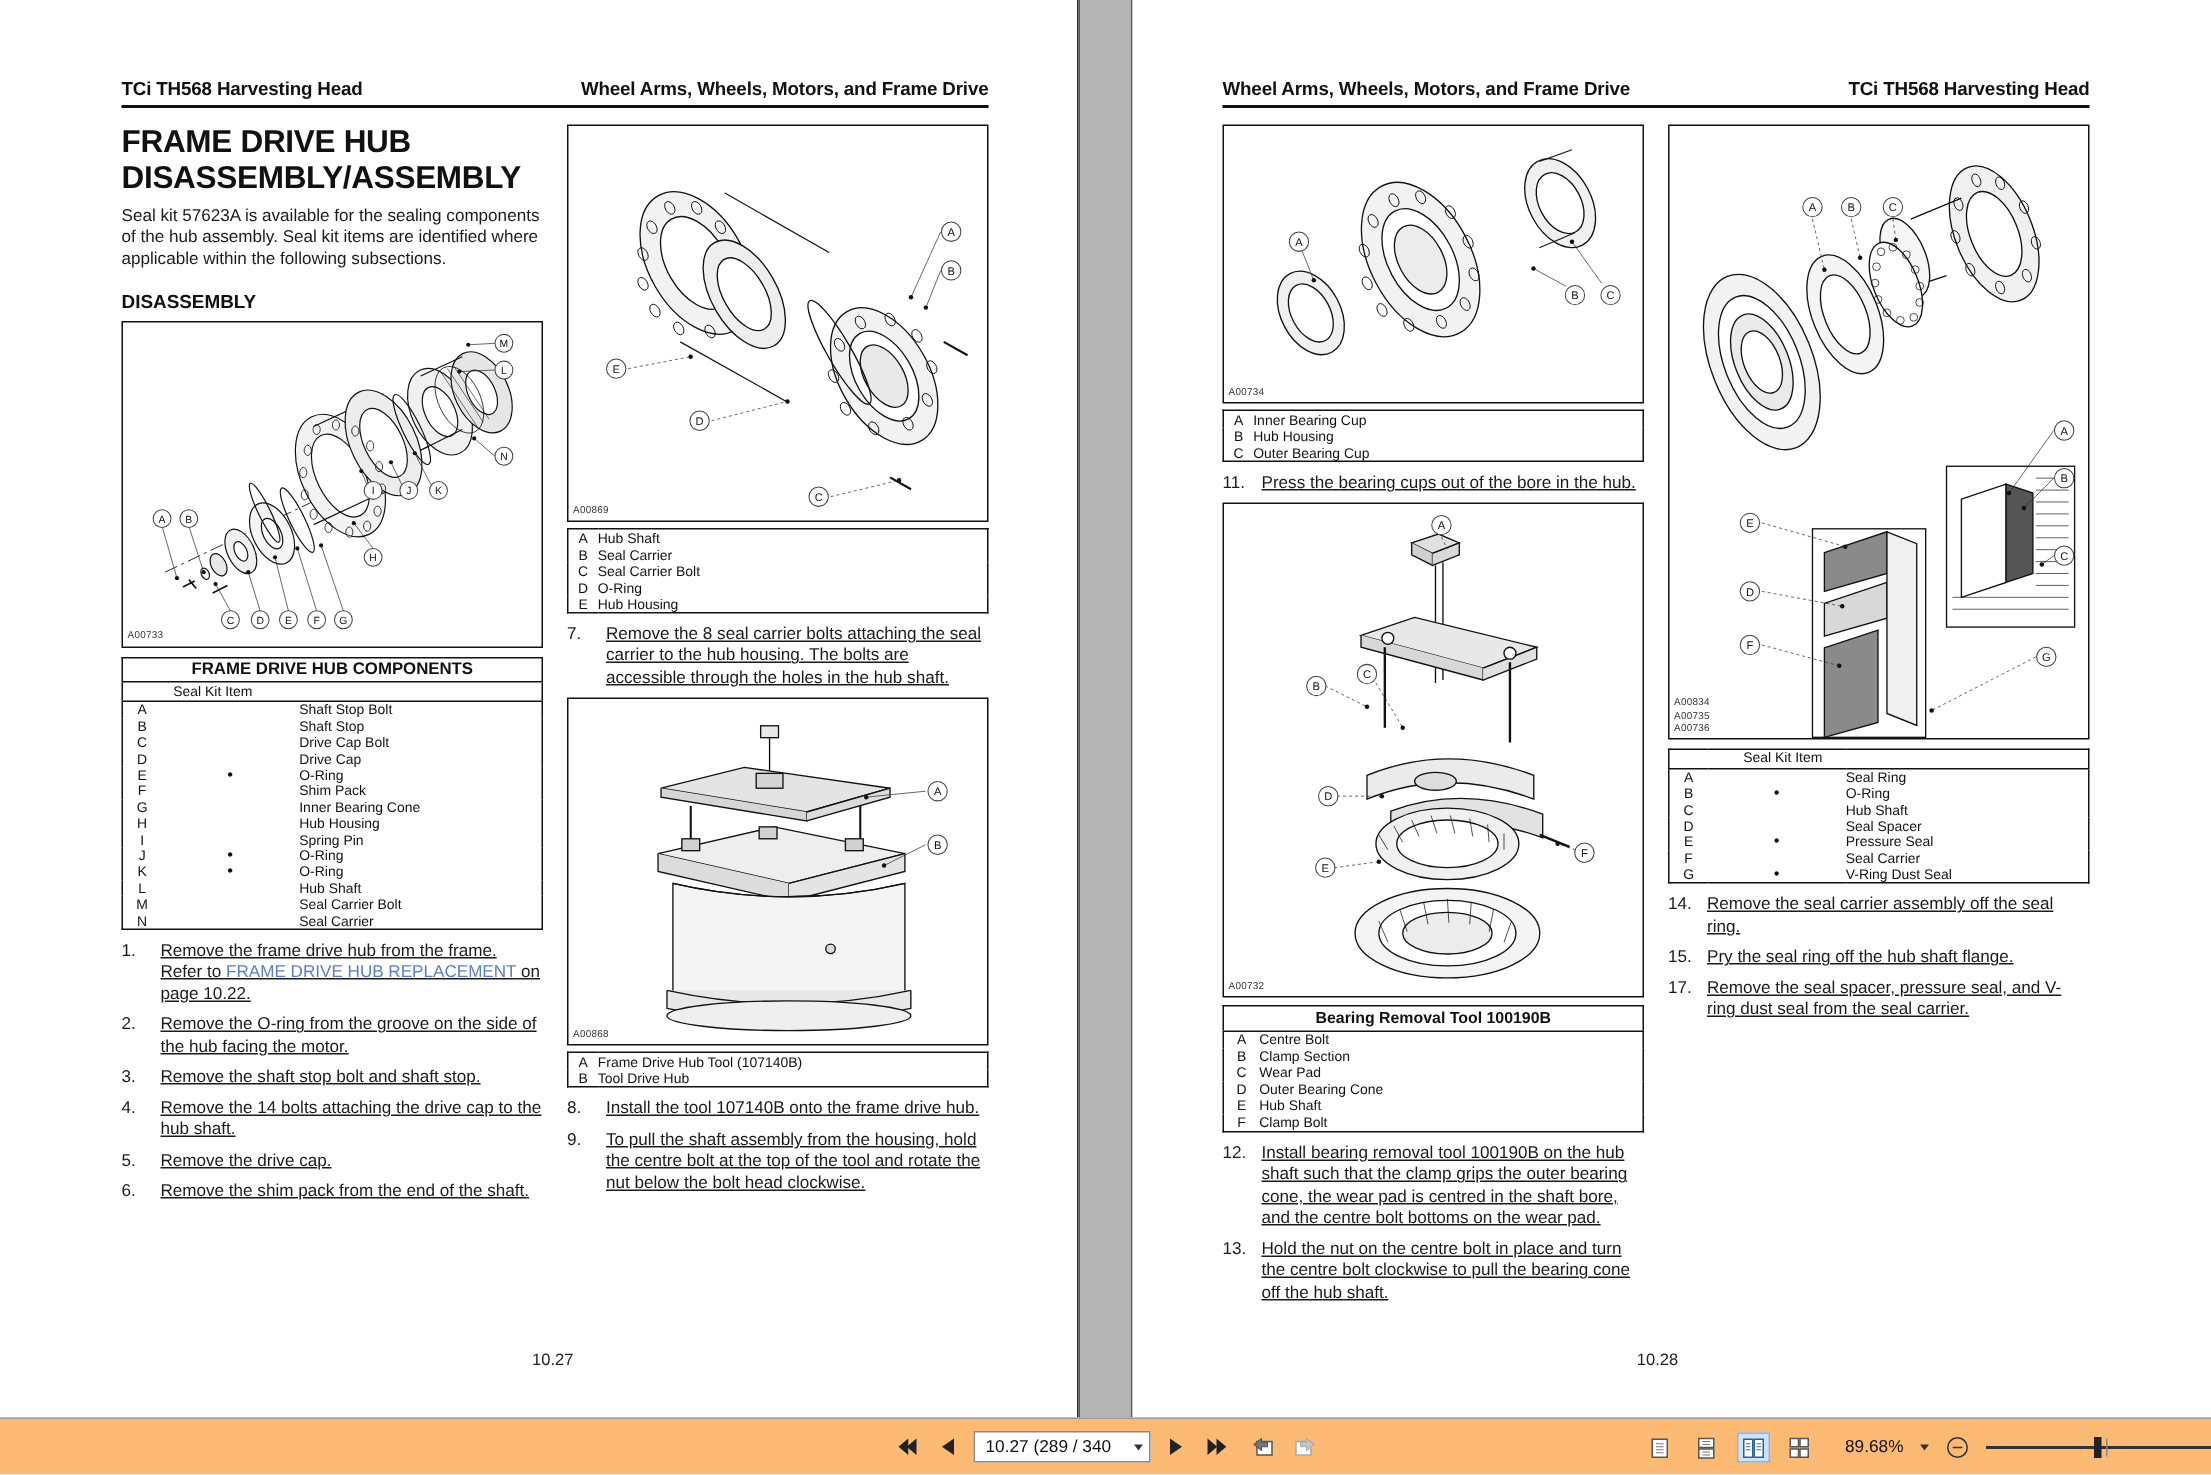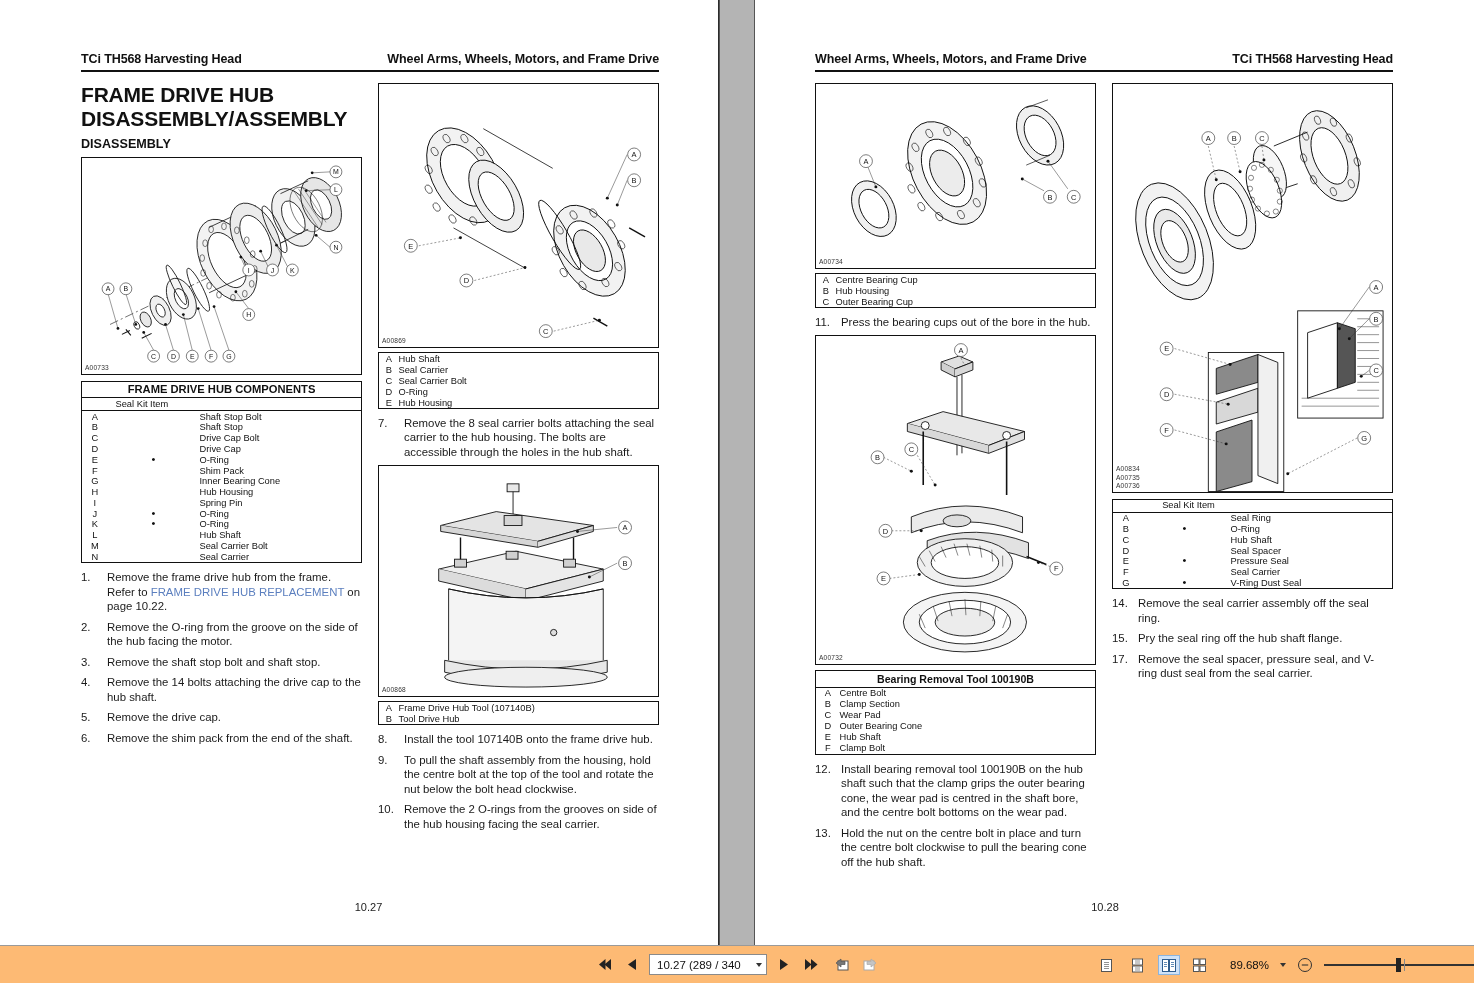--- a/index.html
+++ b/index.html
@@ -130,21 +130,21 @@
   .tool-key { width: 24px; text-align: center; }
   .tool-name { padding-left: 4px; }
 
   
   ol.steps { list-style: none; margin: 7px 0 0 0; padding: 0; }
   ol.steps li {
     display: flex; font-size: 11.4px; line-height: 1.27;
     color: #1a1a1a; margin-bottom: 6px;
   }
   ol.steps li .num { width: 26px; flex: none; }
-  ol.steps li .txt { flex: 1; }
+  ol.steps li .txt { flex: 1; text-decoration: underline; }
   a.xref { color: #5b7fbf; text-decoration: none; }
 
   .step-single { margin-top: 7px; }
 
   
   .page-folio {
     position: absolute; left: 0; right: 0; bottom: 32px;
     text-align: center; font-size: 11px; color: #222;
   }
 
@@ -218,20 +218,21 @@
 
         <div class="running-head">
           <span class="rh-item">TCi TH568 Harvesting Head</span>
           <span class="rh-item">Wheel Arms, Wheels, Motors, and Frame Drive</span>
         </div>
 
         <div class="cols">
 
           <div class="col">
             <h1 class="section-title">FRAME DRIVE HUB DISASSEMBLY/ASSEMBLY</h1>
+            <p class="intro">Seal kit 57623A is available for the sealing components of the hub assembly. Seal kit items are identified where applicable within the following subsections.</p>
             <h2 class="sub-title">DISASSEMBLY</h2>
 
             <div class="figure" style="height:218px;">
               <svg class="fig-art" viewBox="0 0 281 218">
                 <g stroke="#111" fill="none" stroke-width="0.8">
 
                   <line x1="28" y1="168" x2="250" y2="62" stroke-dasharray="9,3,2,3" stroke-width="0.6"></line>
 
                   <ellipse cx="146" cy="103" rx="26" ry="44" transform="rotate(-26 146 103)" fill="#f3f3f3"></ellipse>
                   <ellipse cx="146" cy="103" rx="16" ry="30" transform="rotate(-26 146 103)" fill="#fff"></ellipse>
@@ -649,24 +650,20 @@
 
             <ol class="steps">
                 <li>
                   <span class="num">8.</span>
                   <span class="txt">Install the tool 107140B onto the frame drive hub.</span>
                 </li>
                 <li>
                   <span class="num">9.</span>
                   <span class="txt">To pull the shaft assembly from the housing, hold the centre bolt at the top of the tool and rotate the nut below the bolt head clockwise.</span>
                 </li>
-                <li>
-                  <span class="num">10.</span>
-                  <span class="txt">Remove the 2 O-rings from the grooves on side of the hub housing facing the seal carrier.</span>
-                </li>
               </ol>
           </div>
         </div>
       </div>
       <div class="page-folio">10.27</div>
     </div>
 
     <div class="gutter"></div>
 
     <div class="page right">
@@ -733,21 +730,21 @@
               </svg>
               <div class="fig-id">
                 <div>A00734</div>
               </div>
             </div>
 
             <table class="legend">
               <tbody>
                   <tr>
                     <td class="lg-key">A</td>
-                    <td class="lg-val">Centre Bearing Cup</td>
+                    <td class="lg-val">Inner Bearing Cup</td>
                   </tr>
                   <tr>
                     <td class="lg-key">B</td>
                     <td class="lg-val">Hub Housing</td>
                   </tr>
                   <tr>
                     <td class="lg-key">C</td>
                     <td class="lg-val">Outer Bearing Cup</td>
                   </tr>
                 </tbody>

